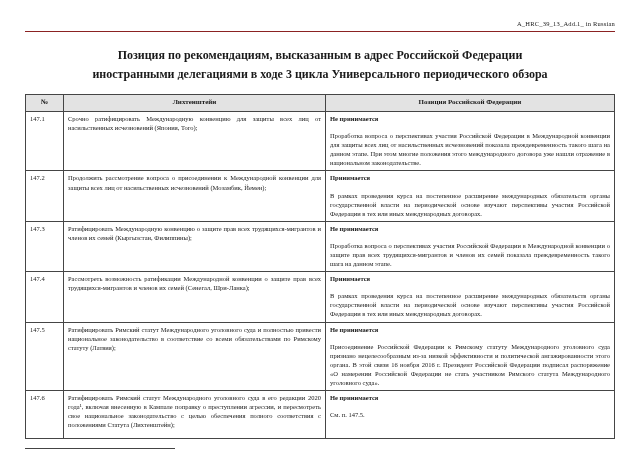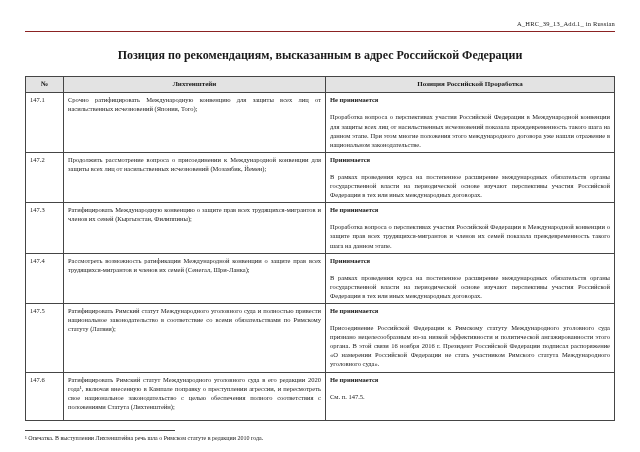--- a/index.html
+++ b/index.html
@@ -79,33 +79,34 @@
 </head>
 <body>
 
 <div class="page">
 
   <div class="doc-id">A_HRC_39_13_Add.1_ in Russian</div>
   <div class="header-rule"></div>
 
   <div class="title-block">
     <div>Позиция по рекомендациям, высказанным в адрес Российской Федерации</div>
+    <div>иностранными делегациями в ходе 3 цикла Универсального периодического обзора</div>
   </div>
 
   <table class="rec-table">
     <colgroup>
       <col class="c-num">
       <col class="c-rec">
       <col class="c-pos">
     </colgroup>
     <thead>
       <tr>
         <th>№</th>
         <th>Лихтенштейн</th>
-        <th>Позиция Российской Проработка</th>
+        <th>Позиция Российской Федерации</th>
       </tr>
     </thead>
     <tbody>
       <tr class="row-1">
         <td class="cell-num">147.1</td>
         <td class="cell-rec">Срочно ратифицировать Международную конвенцию для защиты всех лиц от насильственных исчезновений (Япония, Того);</td>
         <td class="cell-pos">
           <div class="verdict">Не принимается</div>
           <div class="pos-text">Проработка вопроса о перспективах участия Российской Федерации в Международной конвенции для защиты всех лиц от насильственных исчезновений показала преждевременность такого шага на данном этапе. При этом многие положения этого международного договора уже нашли отражение в национальном законодательстве.</div>
         </td>

